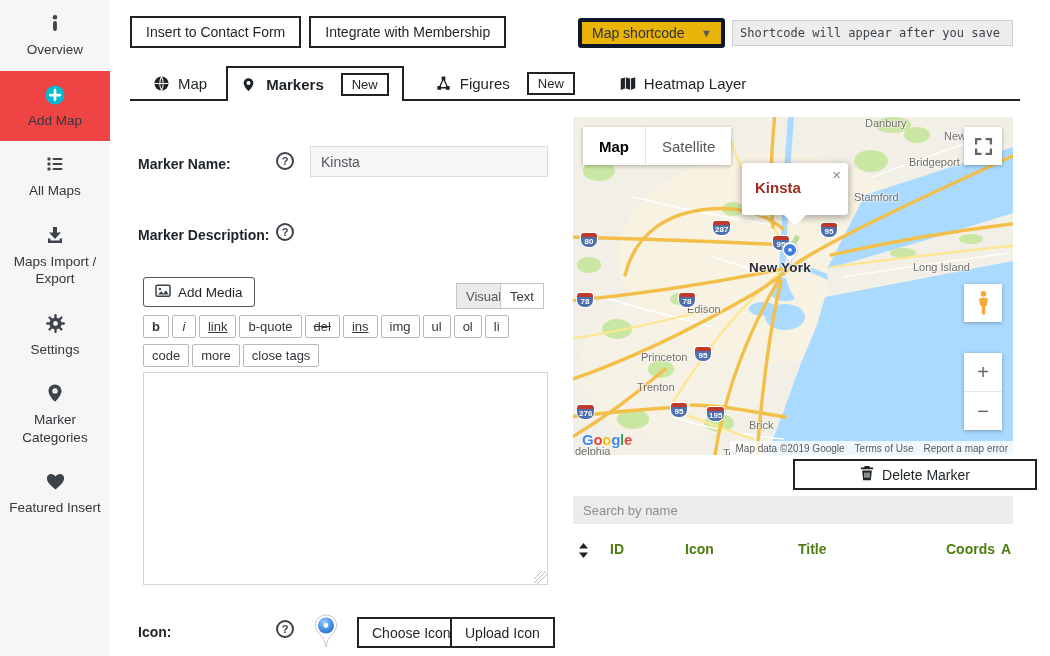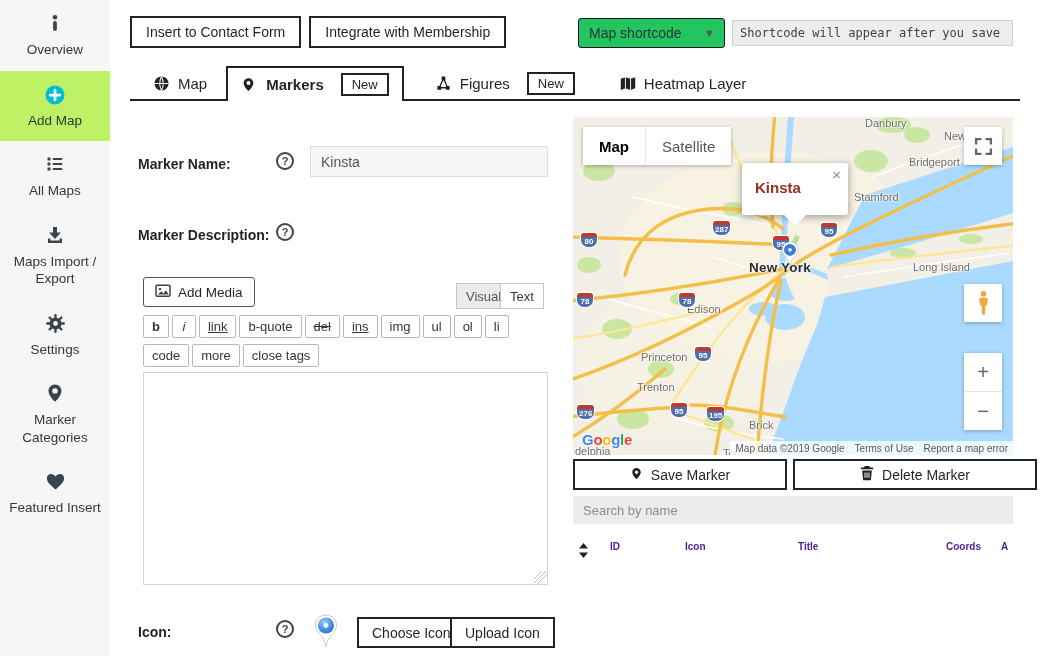--- a/index.html
+++ b/index.html
@@ -2,31 +2,31 @@
 <html><head>
 <meta charset="utf-8">
 <style>
   * { margin:0; padding:0; box-sizing:border-box; }
   html,body { width:1050px; height:656px; }
   body { font-family:"Liberation Sans", sans-serif; background:#fff; position:relative; overflow:hidden; color:#1d2327; }
 
   
   #sidebar { position:absolute; left:0; top:0; width:110px; height:656px; background:#f6f6f6; }
   .sb-item { padding:13px 6px 12px; text-align:center; font-size:13.5px; color:#32373c; line-height:1.3; cursor:pointer; }
-  .sb-item.active { background:#bef264; }
+  .sb-item.active { background:#ef4444; }
   .sb-ico { display:block; margin:0 auto 6px; width:22px; height:22px; }
   .sb-ico svg { display:block; margin:0 auto; }
 
   
   #main { position:absolute; left:110px; top:0; width:940px; height:656px; }
 
   .topbtns { position:absolute; left:20px; top:16px; display:flex; gap:8px;align-items:flex-end; }
   .btn-dark { display:inline-flex; align-items:center; height:32px; padding:0 14px; border:2px solid #1d2327; background:#fff; font-size:14px; color:#1d2327; cursor:pointer; }
 
-  .fake-select { position:absolute; left:468px; top:18px; width:147px; height:30px; border:1px solid #0f172a; border-radius:3px; background:#22c55e; display:flex; align-items:center; justify-content:space-between; padding:0 9px 0 10px; font-size:14px; color:#2c3338; cursor:pointer; }
+  .fake-select { position:absolute; left:468px; top:18px; width:147px; height:30px; border:4px solid #0f172a; border-radius:3px; background:#eab308; display:flex; align-items:center; justify-content:space-between; padding:0 9px 0 10px; font-size:14px; color:#2c3338; cursor:pointer; }
   .fake-select .arr { font-size:11px; color:#50575e; }
   .shortcode-input { position:absolute; left:622px; top:20px; width:281px; height:26px; background:#ededed; border:1px solid #cfcfcf; font:12px "DejaVu Sans Mono", monospace; color:#3c434a; padding:0 7px; overflow:hidden; white-space:nowrap; }
 
   .rule { position:absolute; left:20px; top:99px; width:890px; height:2px; background:#1d2327; z-index:1; }
   .tabs { position:absolute; left:30px; top:66px; height:35px; display:flex; align-items:stretch; z-index:2; }
   .tab { display:flex; align-items:center; gap:8px; padding:0 13px; font-size:15px; color:#1d2327; cursor:pointer; background:transparent; }
   .tab + .tab { margin-left:6px; }
   .tab.active { border:2px solid #1d2327; border-bottom:0; background:#fff; font-weight:bold; }
   .tab.ml { margin-left:18px; }
   .badge { border:2px solid #1d2327; padding:2px 9px; font-size:13px; font-weight:normal; margin-left:9px; background:#fff; }
@@ -83,21 +83,21 @@
   .gB{color:#4285F4}.gR{color:#EA4335}.gY{color:#FBBC05}.gG{color:#34A853}
   .attrbar { position:absolute; right:0; top:324px; height:14px; background:rgba(255,255,255,.8); display:flex; align-items:center; gap:10px; padding:0 5px; font-size:10px; color:#5a5a5a; z-index:4; white-space:nowrap; }
   .attrbar span { cursor:pointer; }
 
   .savebtn { left:463px; top:459px; width:214px; justify-content:center; gap:8px; }
   .delbtn  { left:683px; top:459px; width:244px; justify-content:center; gap:8px; }
 
   .search-input { position:absolute; left:463px; top:496px; width:440px; height:28px; background:#ececec; border:0; padding:0 10px; font-size:13px; color:#444; font-family:"Liberation Sans",sans-serif; }
   .search-input::placeholder { color:#8c8c8c; }
 
-  .tblhead { position:absolute; left:463px; top:540px; width:440px; height:22px; font-size:10px; font-weight:bold; color:#4c1d95; }
+  .tblhead { position:absolute; left:463px; top:540px; width:440px; height:22px; font-size:14px; font-weight:bold; color:#4d7c0f; }
   .tblhead > span { position:absolute; top:1px; cursor:pointer; }
   .h-sort { left:6px; top:3px !important; }
   .h-id { left:37px; } .h-icon { left:112px; } .h-title { left:225px; } .h-coords { left:335px;margin-left:38px; } .h-a { left:428px; }
 </style>
 </head>
 <body>
 
 <div id="sidebar">
   <div class="sb-item">
     <span class="sb-ico">
@@ -429,28 +429,20 @@
     </div>
 
     <div class="glogo"><span class="gB">G</span><span class="gR">o</span><span class="gY">o</span><span class="gB">g</span><span class="gG">l</span><span class="gR">e</span></div>
     <div class="attrbar">
       <span>Map data ©2019 Google</span>
       <span>Terms of Use</span>
       <span>Report a map error</span>
     </div>
   </div>
 
-  <button class="btn-outline savebtn">
-    <span>
-      <svg width="13" height="15" viewBox="0 0 20 20">
-          <path d="M10 1.5 C6.4 1.5 3.5 4.4 3.5 8 C3.5 12.8 10 18.8 10 18.8 C10 18.8 16.5 12.8 16.5 8 C16.5 4.4 13.6 1.5 10 1.5 Z M10 10.6 A2.7 2.7 0 1 1 10 5.2 A2.7 2.7 0 0 1 10 10.6 Z" fill="#1d2327" fill-rule="evenodd"></path>
-        </svg>
-    </span>
-    <span>Save Marker</span>
-  </button>
   <button class="btn-outline delbtn">
     <span>
       <svg width="14" height="16" viewBox="0 0 16 18">
           <path d="M5.5 1 h5 l1 1.6 H15 v2.2 H1 V2.6 h3.5 Z" fill="#1d2327"></path>
           <path d="M2.5 6 h11 L12.4 17.2 H3.6 Z" fill="#1d2327"></path>
           <path d="M5.7 8.5 v6 M8 8.5 v6 M10.3 8.5 v6" stroke="#fff" stroke-width="1.1"></path>
         </svg>
     </span>
     <span>Delete Marker</span>
   </button>

